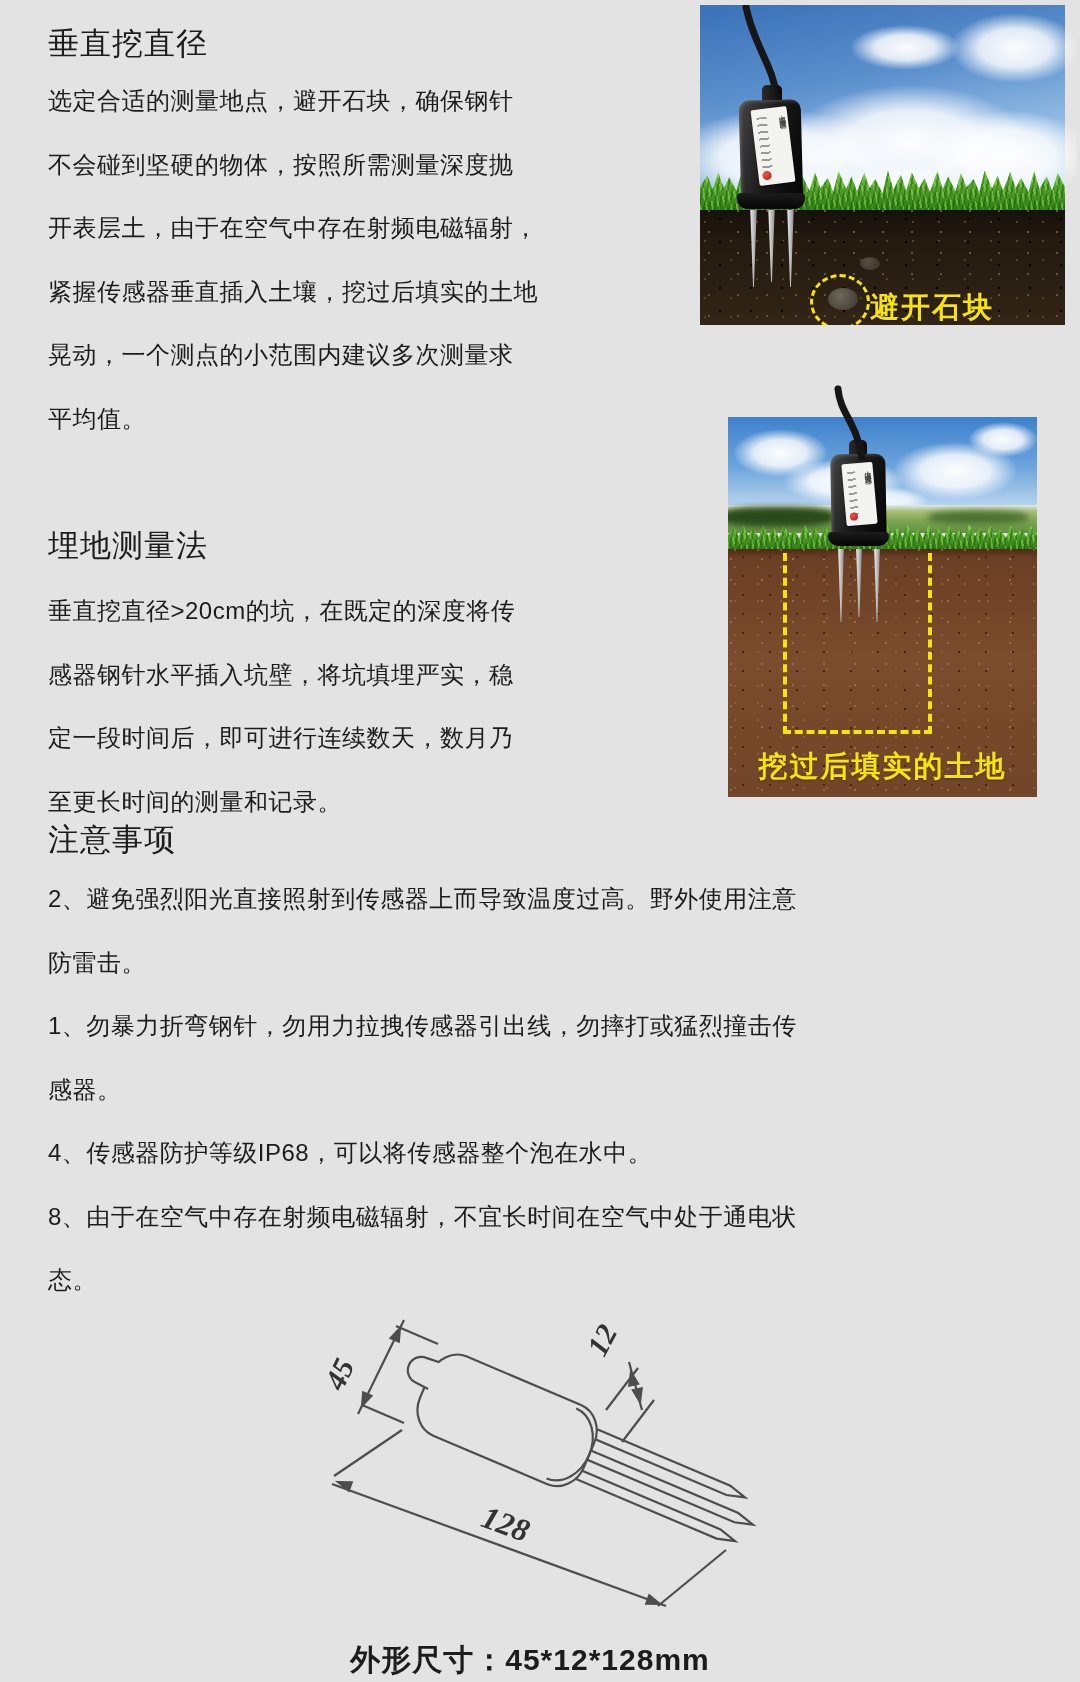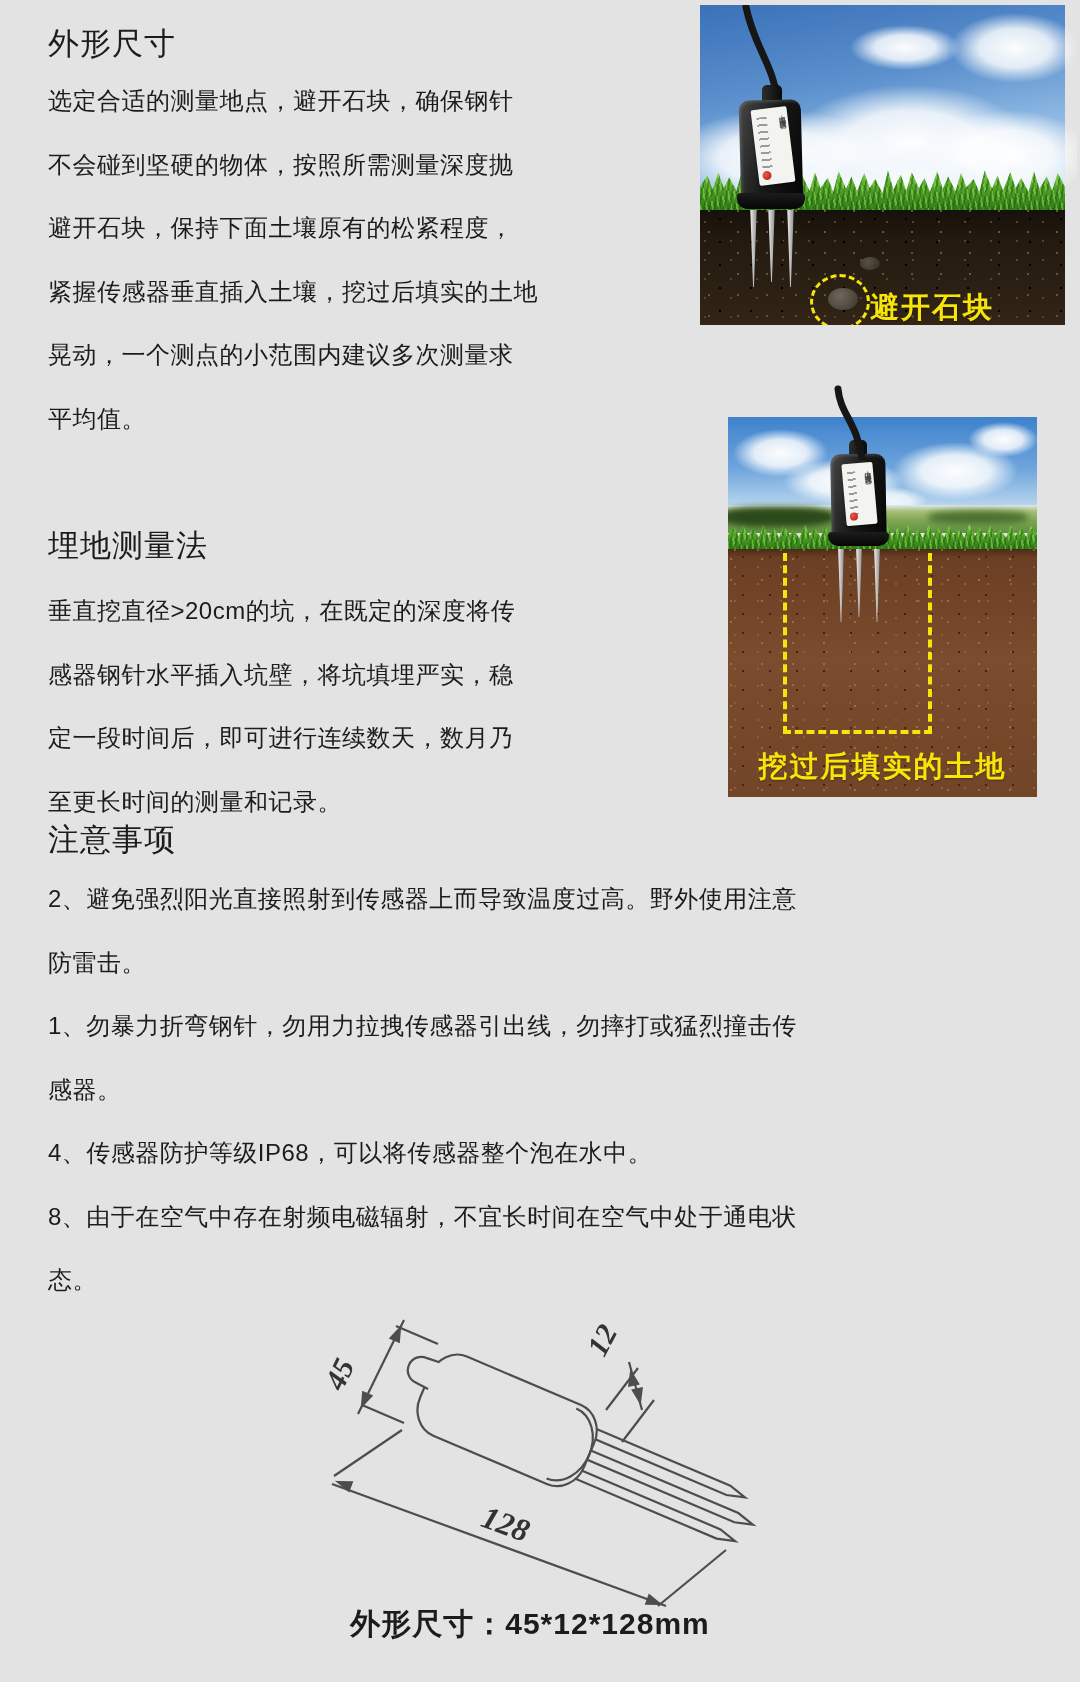--- a/index.html
+++ b/index.html
@@ -61,27 +61,27 @@
     text-shadow:0 1px 2px rgba(0,0,0,0.35);}
   .stone{border-radius:50%;background:radial-gradient(circle at 40% 35%,#6e675c,#4a443a 70%,#332e26);}
   .f2-field{background:linear-gradient(180deg,#dfe9ee 0,#a9c07a 22%,#7fa653 55%,#5f9140);}
   .dark-trees{border-radius:40%;filter:blur(3px);}
   .sizecap{font-size:30px;font-weight:bold;letter-spacing:1px;text-align:center;white-space:nowrap;}
   .dim-num{font-family:"Liberation Serif","DejaVu Serif",serif;font-style:italic;font-weight:bold;fill:#333;}
 </style>
 </head>
 <body>
 
-<div class="abs sec-title" style="left:48px;top:12px;">外形尺寸</div>
+<div class="abs sec-title" style="left:48px;top:12px;">垂直挖直径</div>
 
 <div class="abs txtblock" style="left:48px;top:69px;">
 
 <div class="tl">选定合适的测量地点，避开石块，确保钢针</div>
     <div class="tl">不会碰到坚硬的物体，按照所需测量深度抛</div>
-    <div class="tl">避开石块，保持下面土壤原有的松紧程度，</div>
+    <div class="tl">开表层土，由于在空气中存在射频电磁辐射，</div>
     <div class="tl">紧握传感器垂直插入土壤，挖过后填实的土地</div>
     <div class="tl">晃动，一个测点的小范围内建议多次测量求</div>
     <div class="tl">平均值。</div>
   </div>
 
 <div class="abs sec-title" style="left:48px;top:514px;">埋地测量法</div>
 
 <div class="abs txtblock" style="left:48px;top:579px;">
 
 <div class="tl">垂直挖直径&gt;20cm的坑，在既定的深度将传</div>
@@ -217,13 +217,13 @@
       <line x1="42" y1="234" x2="376" y2="356"></line>
       <polygon points="0,0 -13,4.5 -13,-4.5" transform="translate(48,232) rotate(200)" fill="#4d4d4d"></polygon>
       <polygon points="0,0 -13,4.5 -13,-4.5" transform="translate(370,354) rotate(20)" fill="#4d4d4d"></polygon>
     </g>
   </g>
   <text class="dim-num" font-size="30" transform="translate(52,142) rotate(-64)">45</text>
   <text class="dim-num" font-size="30" transform="translate(314,108) rotate(-62)">12</text>
   <text class="dim-num" font-size="32" text-anchor="middle" transform="translate(212,284) rotate(20)">128</text>
 </svg>
 
-<div class="abs sizecap" style="left:300px;top:1604px;width:460px;">外形尺寸：45*12*128mm</div>
+<div class="abs sizecap" style="left:300px;top:1640px;width:460px;">外形尺寸：45*12*128mm</div>
 
 </body></html>

